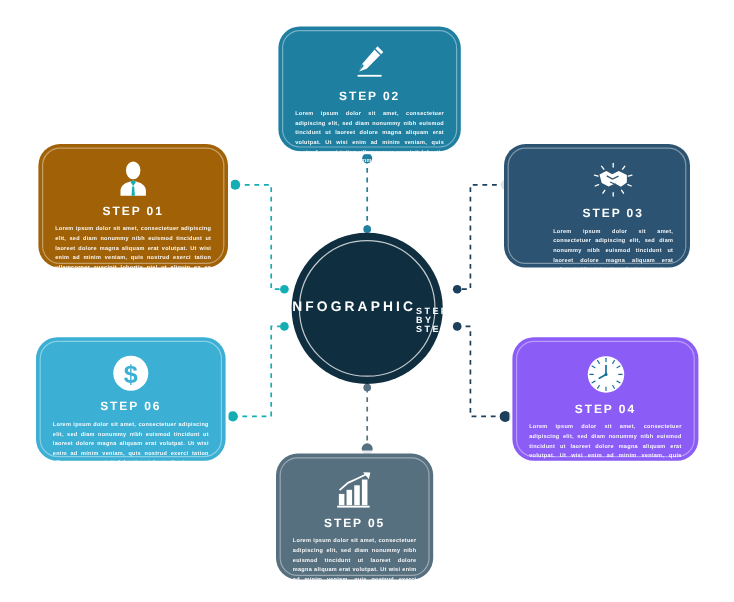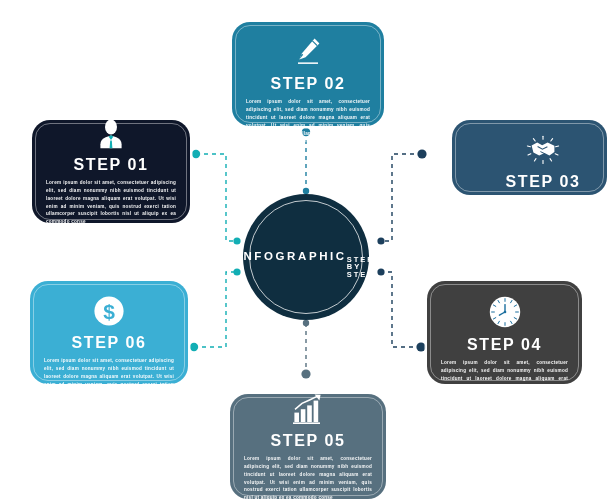--- a/index.html
+++ b/index.html
@@ -39,21 +39,21 @@
     height:38px;
     display:flex;
     align-items:flex-end;
     justify-content:center;
     margin-top:4px;
   }
   .icon-wrap svg{display:block;}
   .step-title{
     color:#ffffff;
     font-weight:bold;
-    font-size:16px;
+    font-size:10px;
     letter-spacing:1.6px;
     margin-top:7px;
     margin-bottom:5px;
     text-align:center;
     white-space:nowrap;
   }
   .step-body{
     color:#ffffff;
     font-size:4.6px;
     line-height:1.72;
@@ -61,22 +61,22 @@
     letter-spacing:0.25px;
     opacity:0.95;
     width:100%;
     font-weight:bold;
   }
 
   
   #card-step-01{left:32px;  top:120px; width:158px; height:103px;}
   #card-step-06{left:30px;  top:281px; width:158px; height:103px;}
   #card-step-02{left:232px; top:22px;  width:152px; height:104px;}
-  #card-step-05{left:230px; top:394px; width:156px; height:105px;justify-content:center;}
-  #card-step-03{left:452px; top:120px; width:155px; height:75px;padding-left:41px;}
+  #card-step-05{left:230px; top:378px; width:131px; height:105px;}
+  #card-step-03{left:420px; top:120px; width:155px; height:103px;padding-left:41px;}
   #card-step-04{left:427px; top:281px; width:155px; height:103px;}
 
   
   #center-circle{
     position:absolute;
     left:243px;top:194px;
     width:126px;height:126px;
     border-radius:50%;
     z-index:4;
     display:flex;
@@ -144,21 +144,21 @@
       <circle cx="381" cy="241" r="3.6" fill="#1c3f5c"></circle>
     </g>
 
     <g>
       <path d="M421 347 L392 347 L392 272 L382 272" fill="none" stroke="#1c3f5c" stroke-width="1.4" stroke-dasharray="4 4"></path>
       <circle cx="421" cy="347" r="4.6" fill="#1c3f5c"></circle>
       <circle cx="381" cy="272" r="3.6" fill="#1c3f5c"></circle>
     </g>
   </svg>
 
-  <div class="card" id="card-step-01" style="background:#0f172a;justify-content:center;">
+  <div class="card" id="card-step-01" style="background:#a16207;">
     <div class="card-inner-ring"></div>
     <div class="icon-wrap">
       <svg width="26" height="30" viewBox="0 0 26 30">
         <ellipse cx="13" cy="8" rx="6" ry="7.4" fill="#ffffff"></ellipse>
         <path d="M13 16.4 L7.6 18.2 C4.4 19.4 2.4 22 2.4 25.2 L2.4 29.2 L23.6 29.2 L23.6 25.2 C23.6 22 21.6 19.4 18.4 18.2 Z" fill="#ffffff"></path>
         <path d="M10.6 17.4 L13 21 L15.4 17.4 L13 16.2 Z" fill="#12aeb4"></path>
         <path d="M12.2 21.4 L13.8 21.4 L14.4 29.2 L11.6 29.2 Z" fill="#12aeb4"></path>
       </svg>
     </div>
     <div class="step-title">STEP 01</div>
@@ -197,21 +197,21 @@
         </g>
         <path d="M8.6 11.4 L14.2 8.4 L19.2 11.2 L24.6 8.6 L31.4 11.8 L31.4 18 L26.4 21.6 L21.6 19 L16.2 21.4 L10.4 18.4 Z" fill="#ffffff"></path>
         <path d="M14.6 12.6 L19.4 15.2 L24.4 12.8" stroke="#2c5472" stroke-width="1.1" fill="none"></path>
         <path d="M17.4 17.6 L22 19.8" stroke="#2c5472" stroke-width="1" fill="none"></path>
       </svg>
     </div>
     <div class="step-title">STEP 03</div>
     <div class="step-body">Lorem ipsum dolor sit amet, consectetuer adipiscing elit, sed diam nonummy nibh euismod tincidunt ut laoreet dolore magna aliquam erat volutpat. Ut wisi enim ad minim veniam, quis nostrud exerci tation ullamcorper suscipit lobortis nisl ut aliquip ex ea commodo conse</div>
   </div>
 
-  <div class="card" id="card-step-04" style="background:#404040;">
+  <div class="card" id="card-step-04" style="background:#8b5cf6;">
     <div class="card-inner-ring"></div>
     <div class="icon-wrap">
       <svg width="34" height="34" viewBox="0 0 34 34">
         <circle cx="17" cy="17" r="15.2" fill="#ffffff"></circle>
         <g stroke="#1a6e9e" stroke-width="1" stroke-linecap="round">
           <line x1="17" y1="3.6" x2="17" y2="6.4"></line>
           <line x1="17" y1="27.6" x2="17" y2="30.4"></line>
           <line x1="3.6" y1="17" x2="6.4" y2="17"></line>
           <line x1="27.6" y1="17" x2="30.4" y2="17"></line>
           <line x1="10" y1="5.4" x2="11.4" y2="7.8"></line>

